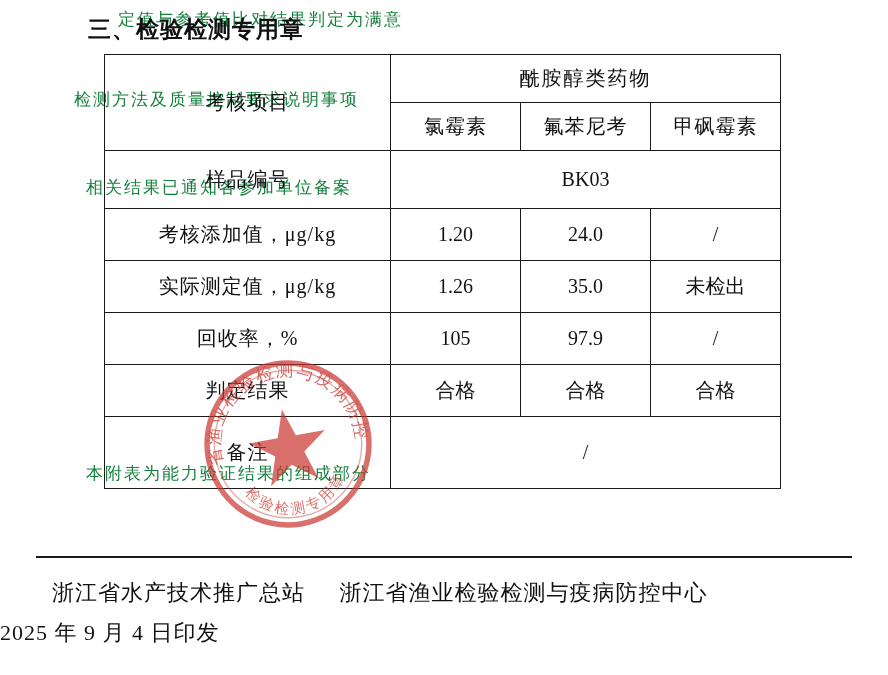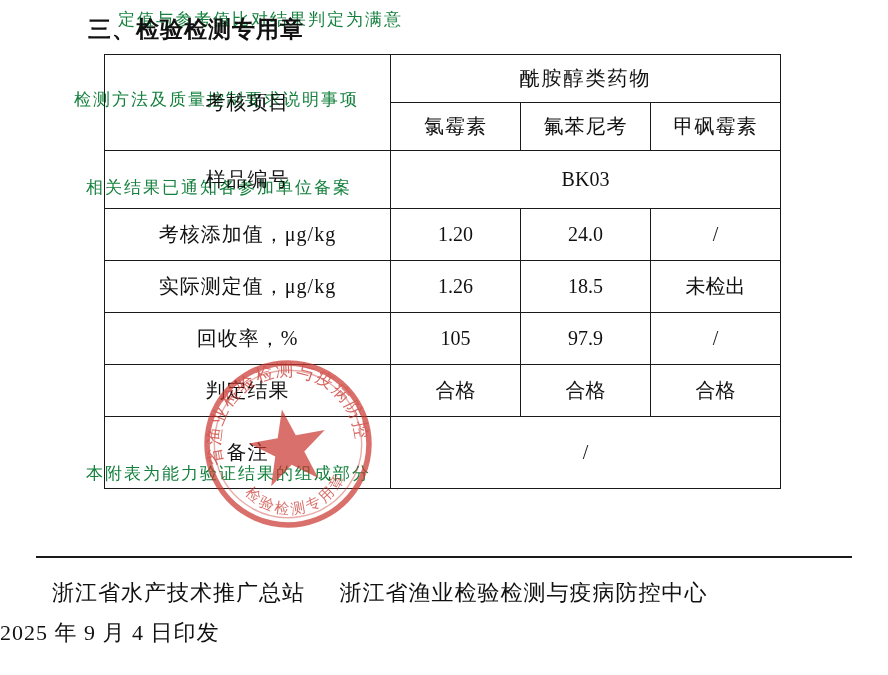--- a/index.html
+++ b/index.html
@@ -221,21 +221,21 @@
         </tr>
 
         <tr class="tall">
           <td class="head-item tall">
             <span class="row-label">实际测定值，μg/kg</span>
           </td>
           <td class="num tall">
             <span>1.26</span>
           </td>
           <td class="num tall">
-            <span>18.5</span>
+            <span>35.0</span>
           </td>
           <td class="num tall">
             <span>未检出</span>
           </td>
         </tr>
 
         <tr class="tall">
           <td class="head-item tall">
             <span class="row-label">回收率，%</span>
           </td>

